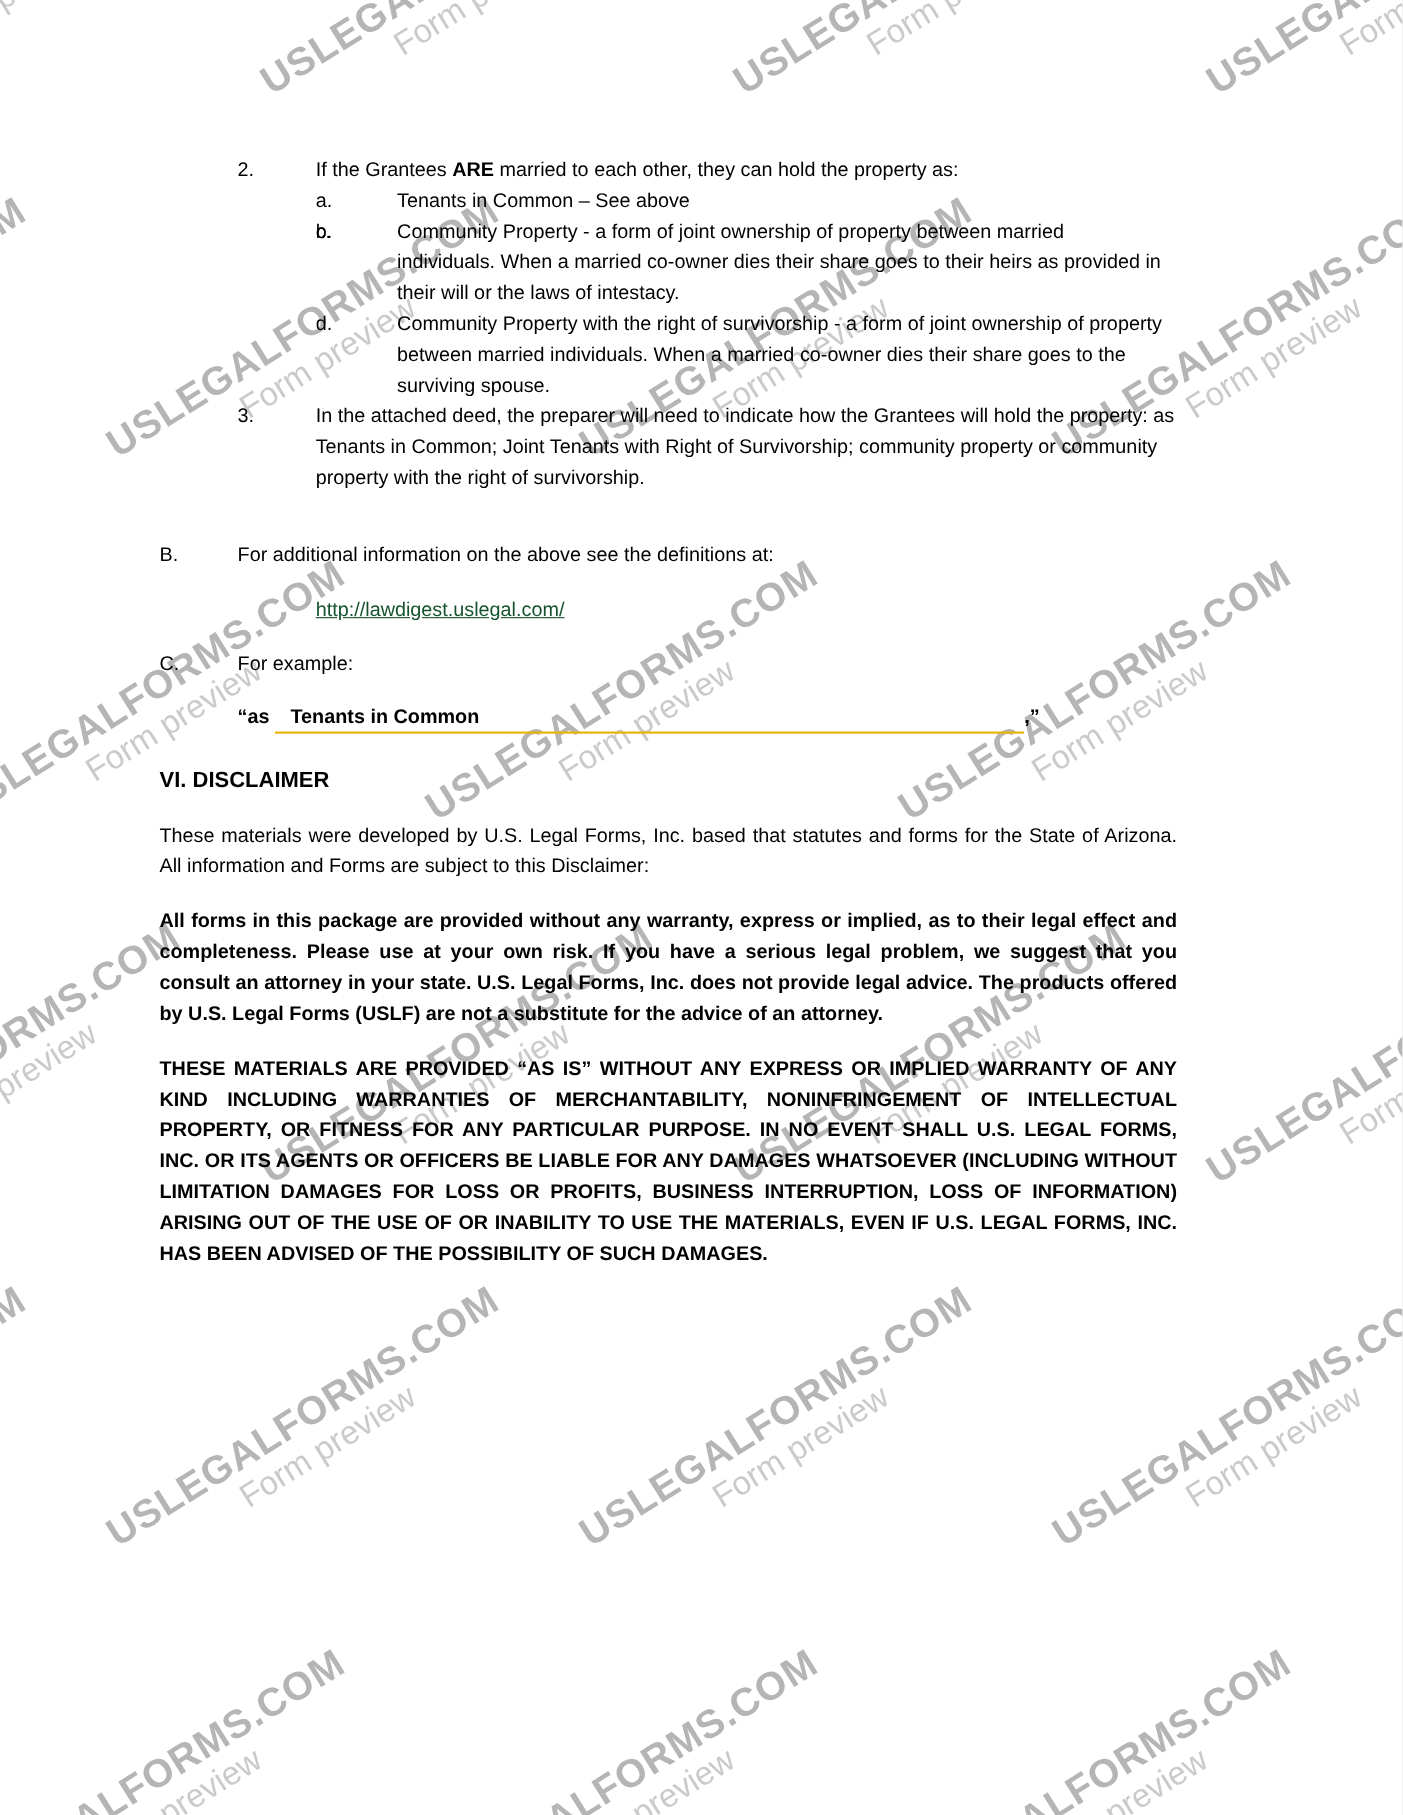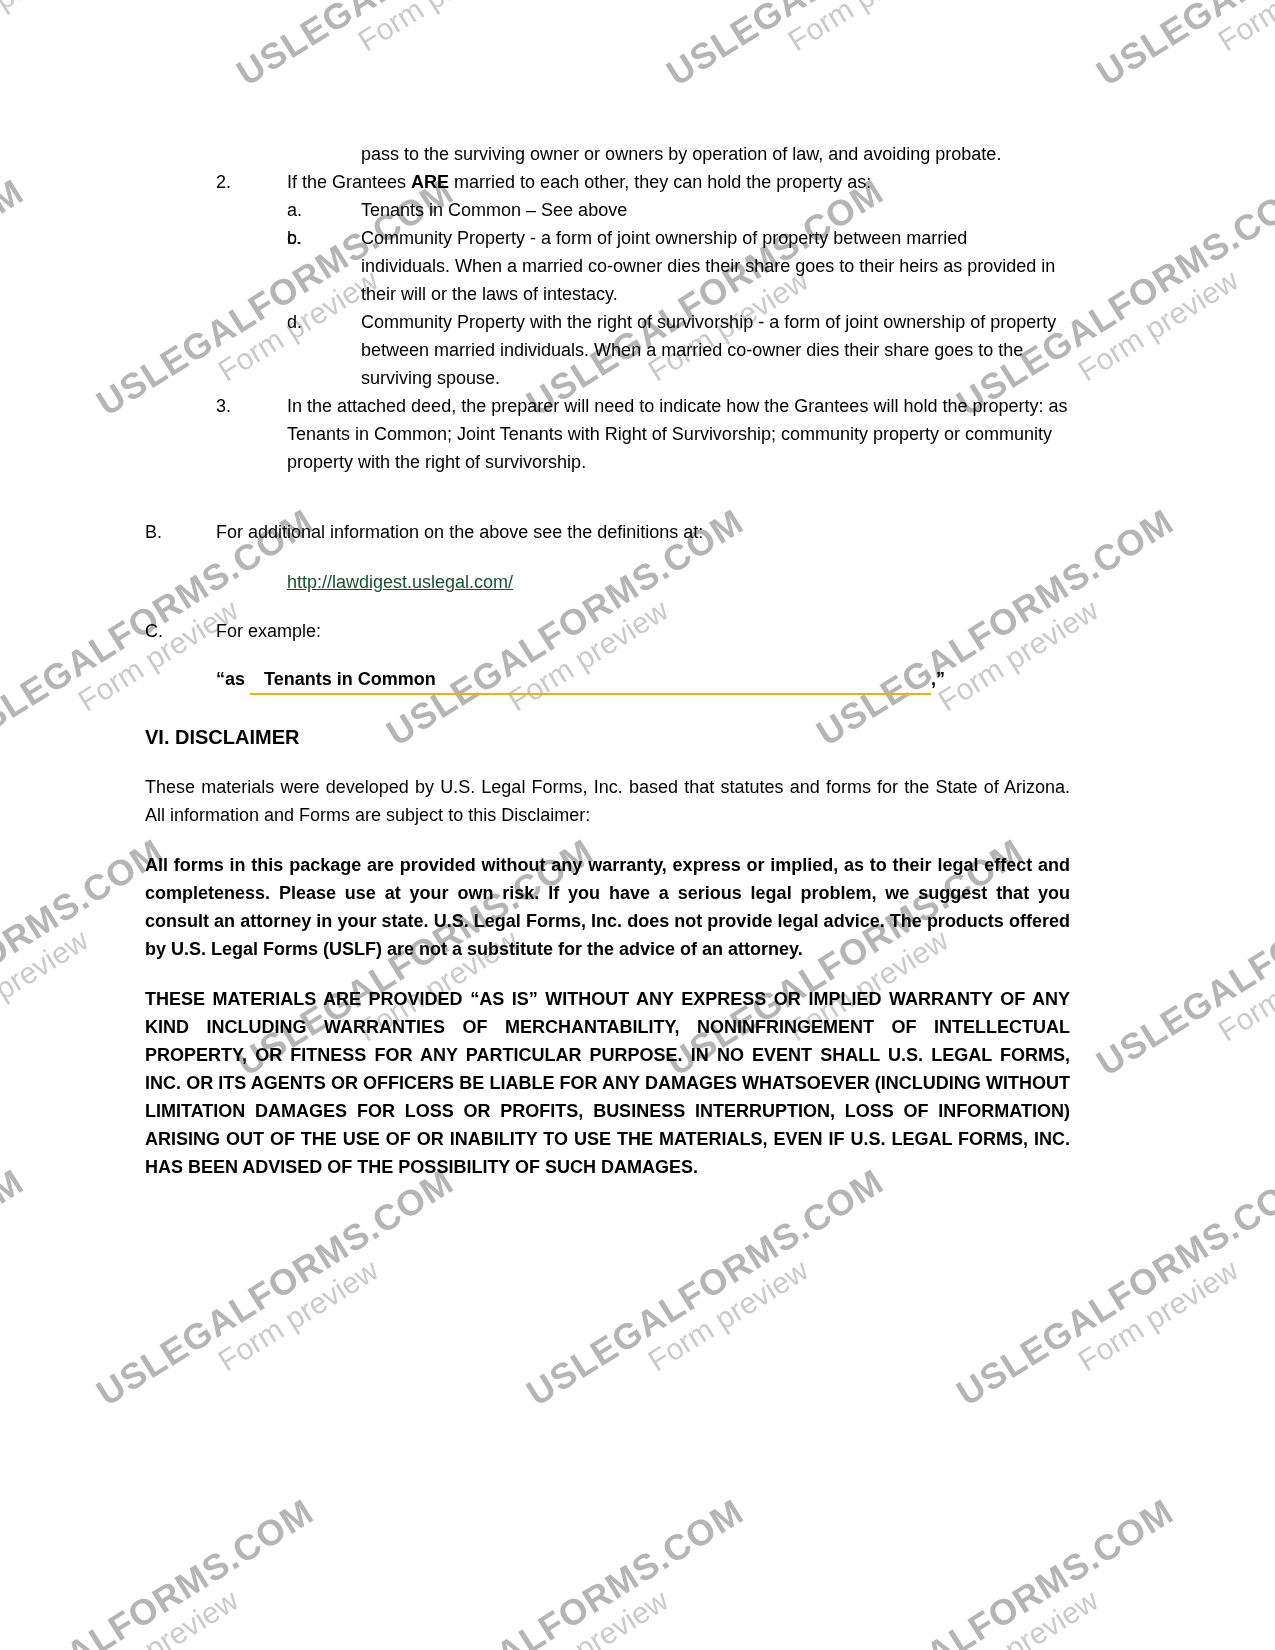--- a/index.html
+++ b/index.html
@@ -171,21 +171,20 @@
         <div class="wm-preview">Form preview</div>
       </div>
       <div class="wm-tile" style="left: 830px; top: 1710px;">
         <div class="wm-brand">USLEGALFORMS.COM</div>
         <div class="wm-preview">Form preview</div>
       </div>
     </div>
 
   <div class="content">
 
-    <div class="indent-2">pass to the surviving owner or owners by operation of law, and avoiding probate.</div>
 
     <div class="li l1">
       <span class="marker">2.</span>
       <div class="body"><span>If the Grantees </span><b>ARE</b><span> married to each other, they can hold the property as:</span></div>
     </div>
 
     <div class="li l2">
       <span class="marker">a.</span>
       <div class="body">Tenants in Common – See above</div>
     </div>

